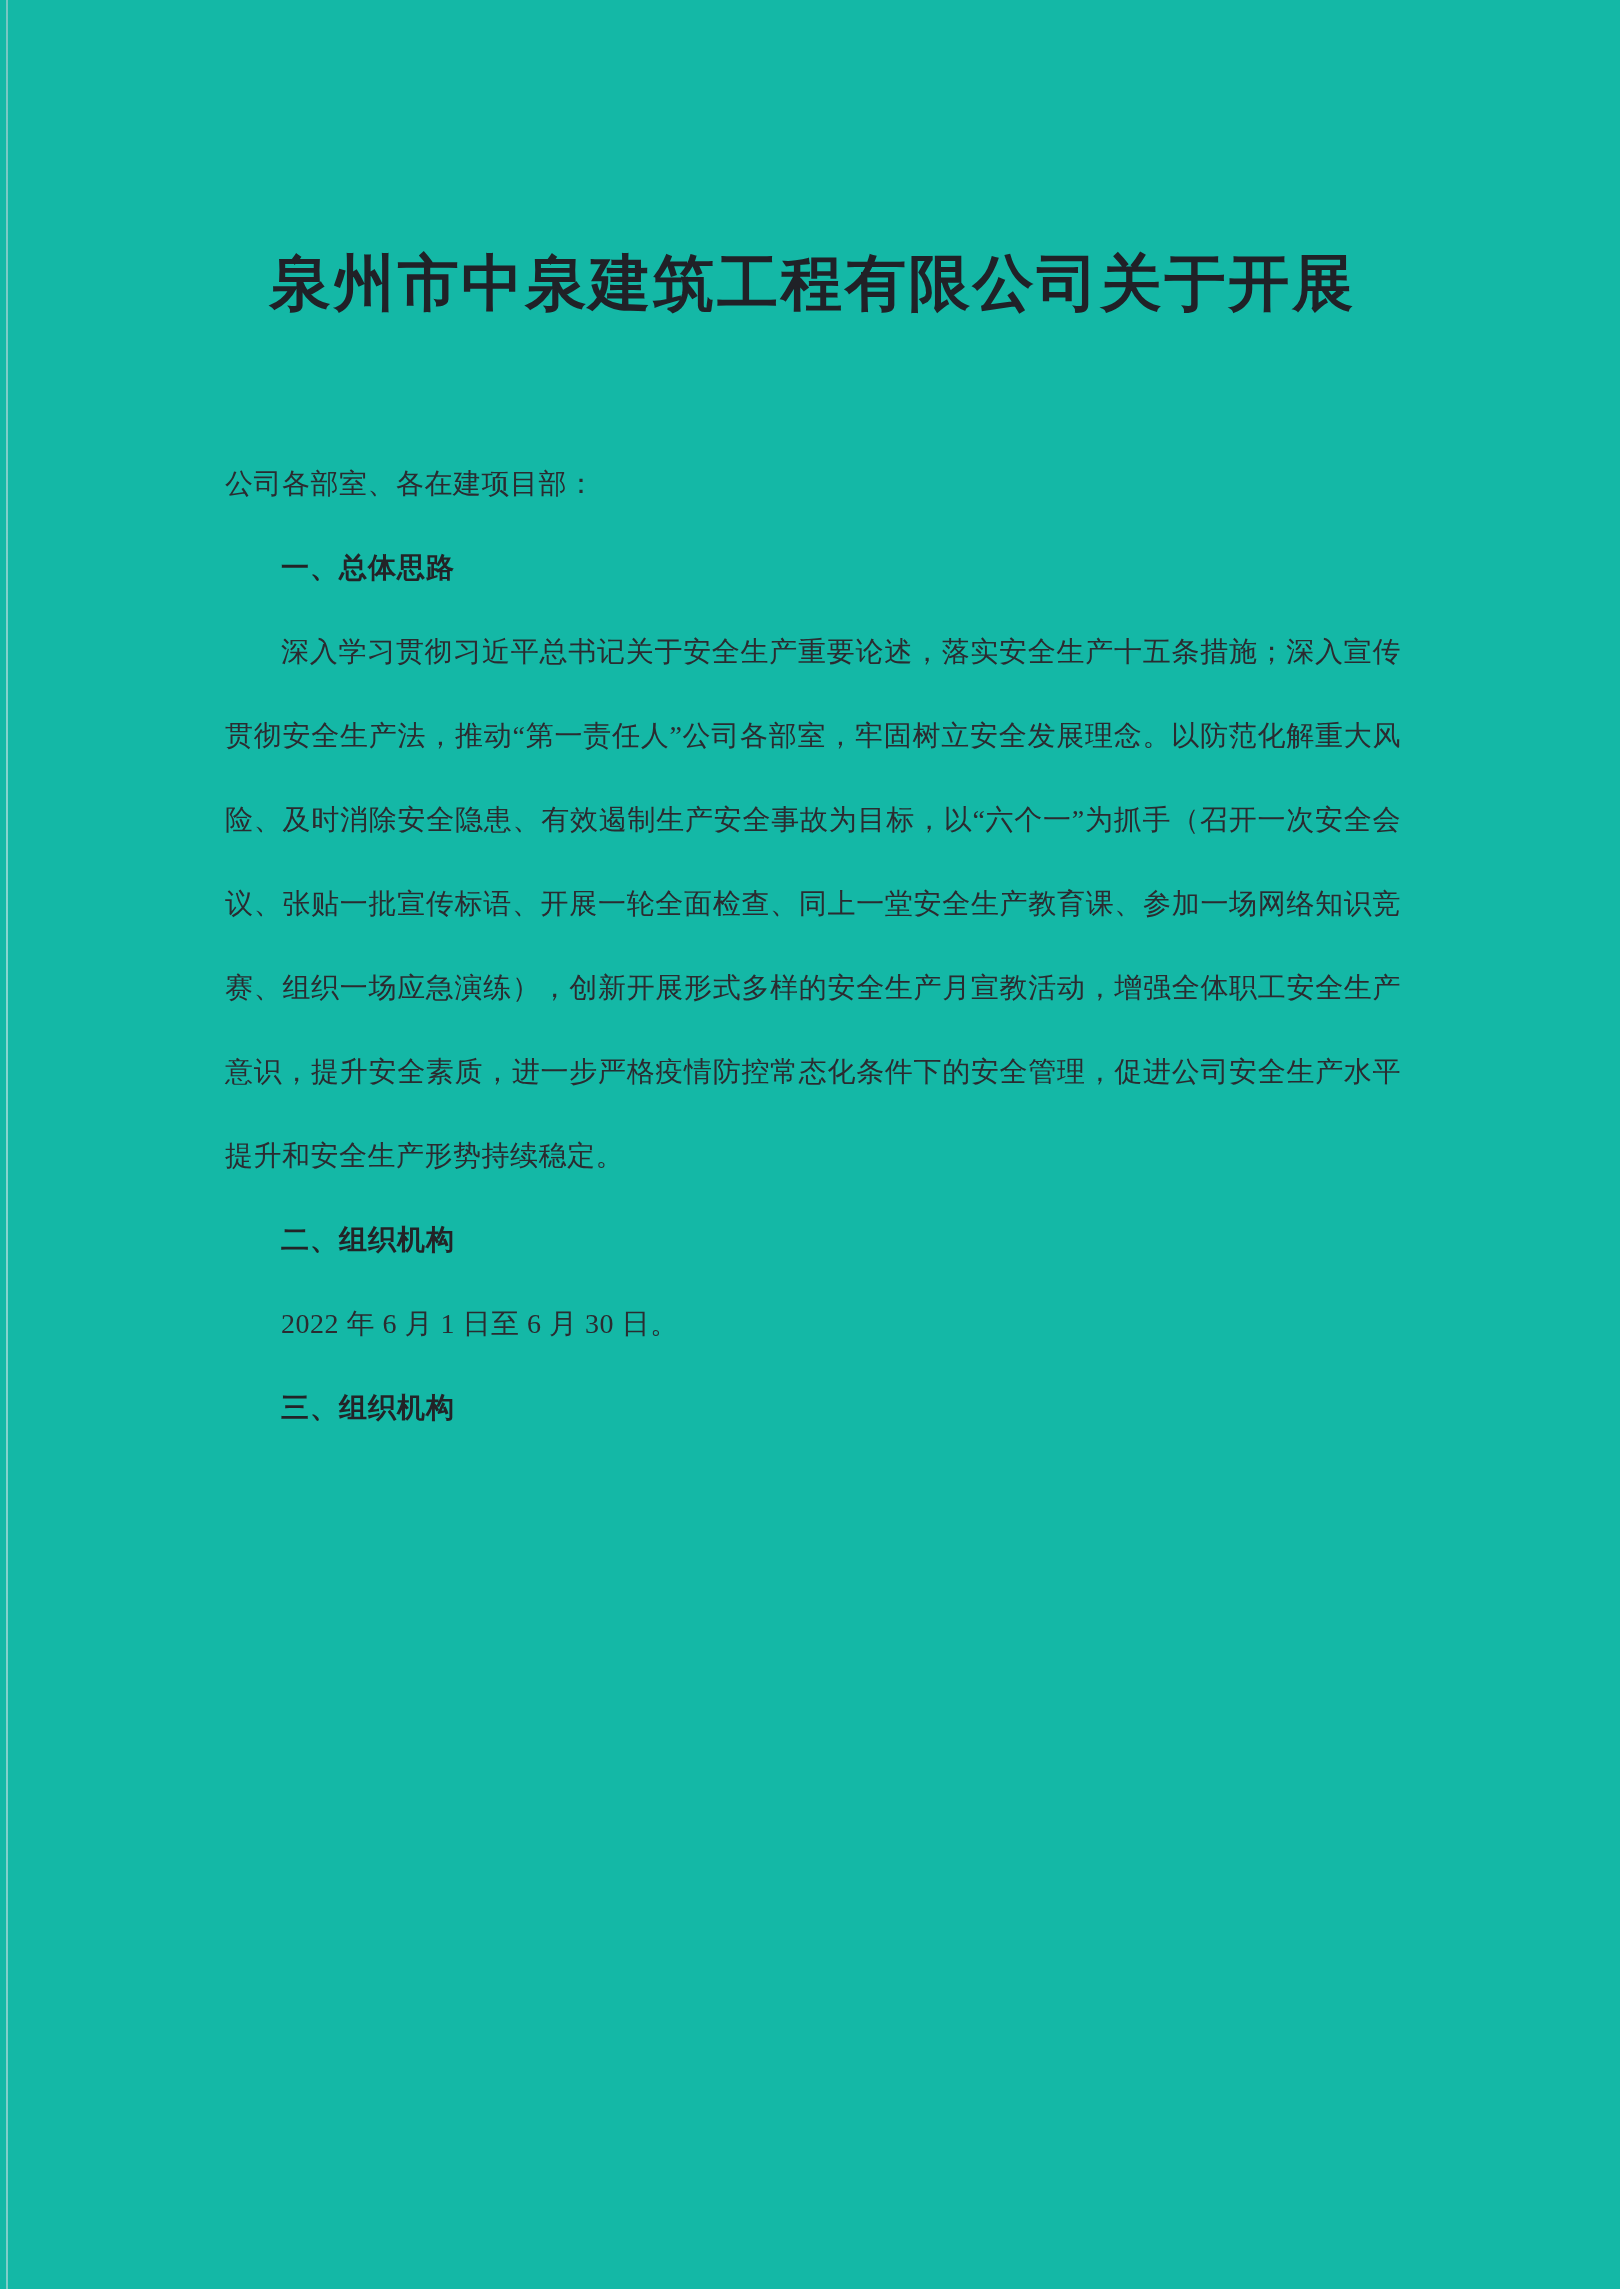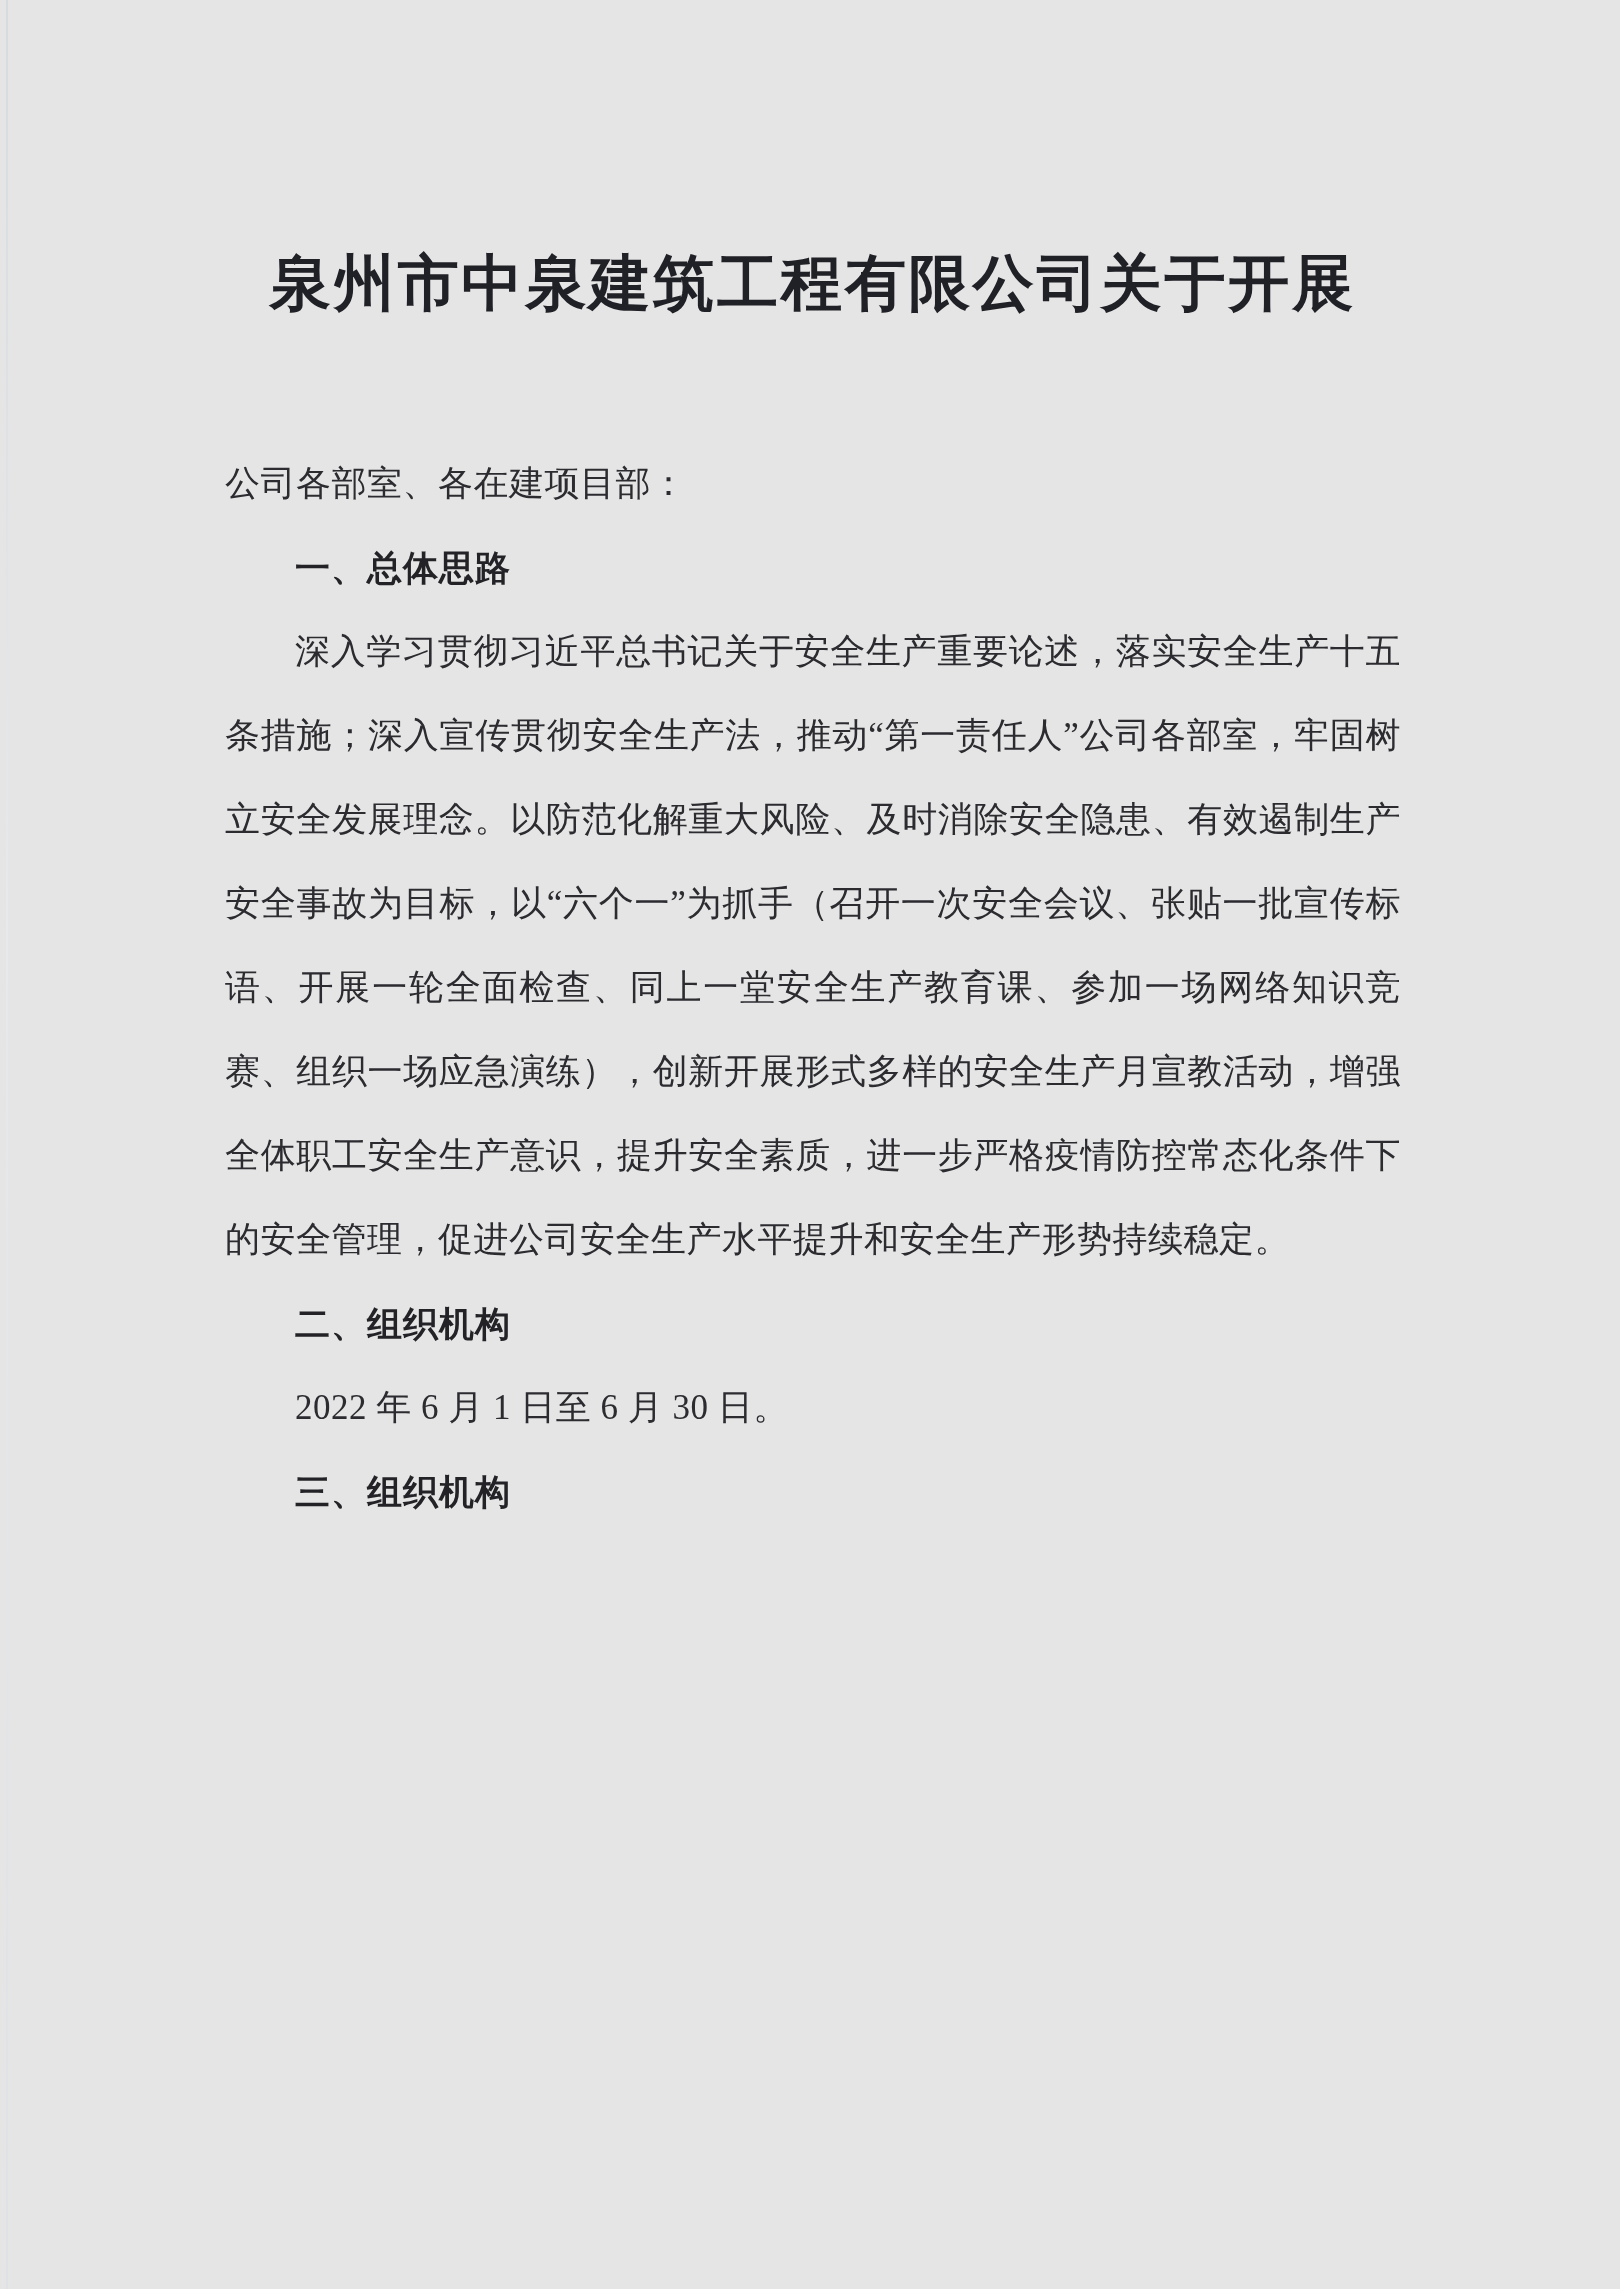--- a/index.html
+++ b/index.html
@@ -4,21 +4,21 @@
 <style>
   html, body {
     margin: 0;
     padding: 0;
     background: #ffffff;
   }
   .page {
     position: relative;
     width: 1620px;
     height: 2290px;
-    background: #e5e5e5;
+    background: #14b8a6;
     box-sizing: border-box;
     padding: 235px 219px 0 225px;
     overflow: hidden;
     font-family: "Liberation Serif", "DejaVu Serif", serif;
     color: #2b2b30;
   }
   
   .scan-edge {
     position: absolute;
     left: 5.9px;
@@ -31,21 +31,21 @@
   .doc-title {
     text-align: center;
     font-weight: 700;
     color: #202127;
     font-size: 61px;
     line-height: 97px;
     letter-spacing: 2.9px;
   }
   .doc-body {
     margin-top: 110px;
-    font-size: 35px;
+    font-size: 28px;
     line-height: 84px;
     letter-spacing: 0.5px;
     text-align: justify;
   }
   .para {
     margin: 0;
     text-indent: 2em;
   }
   .salutation {
     margin: 0;

